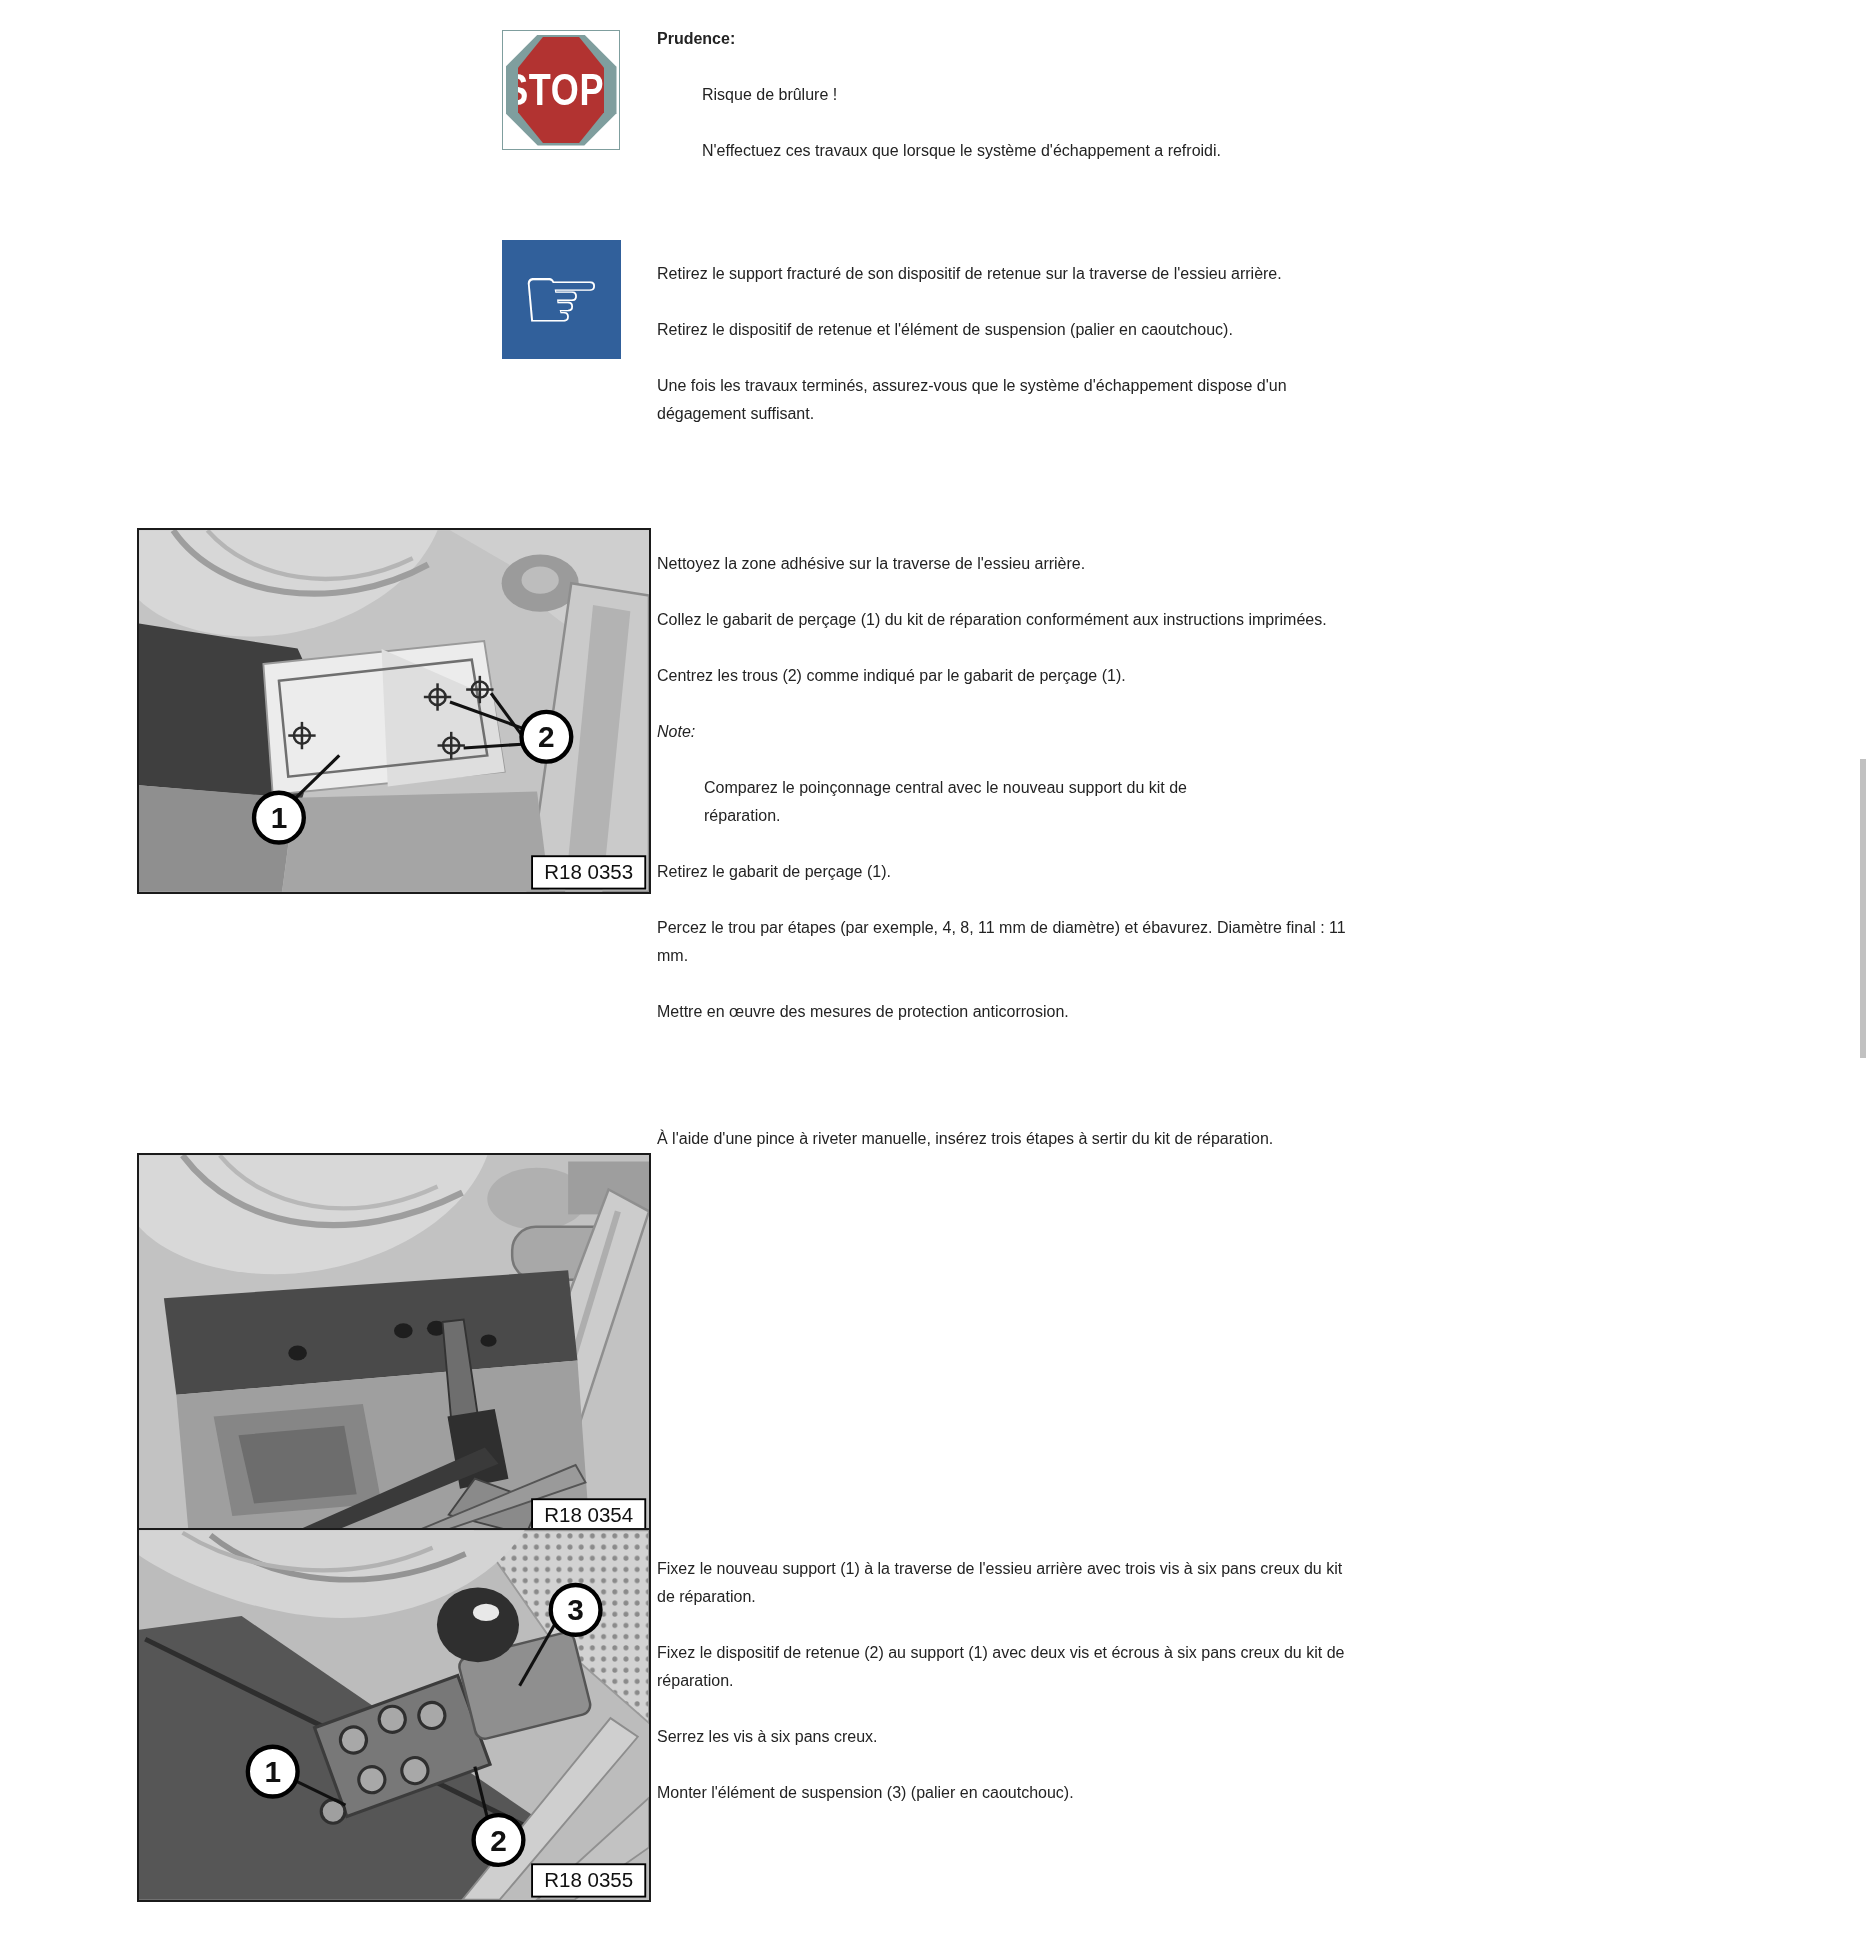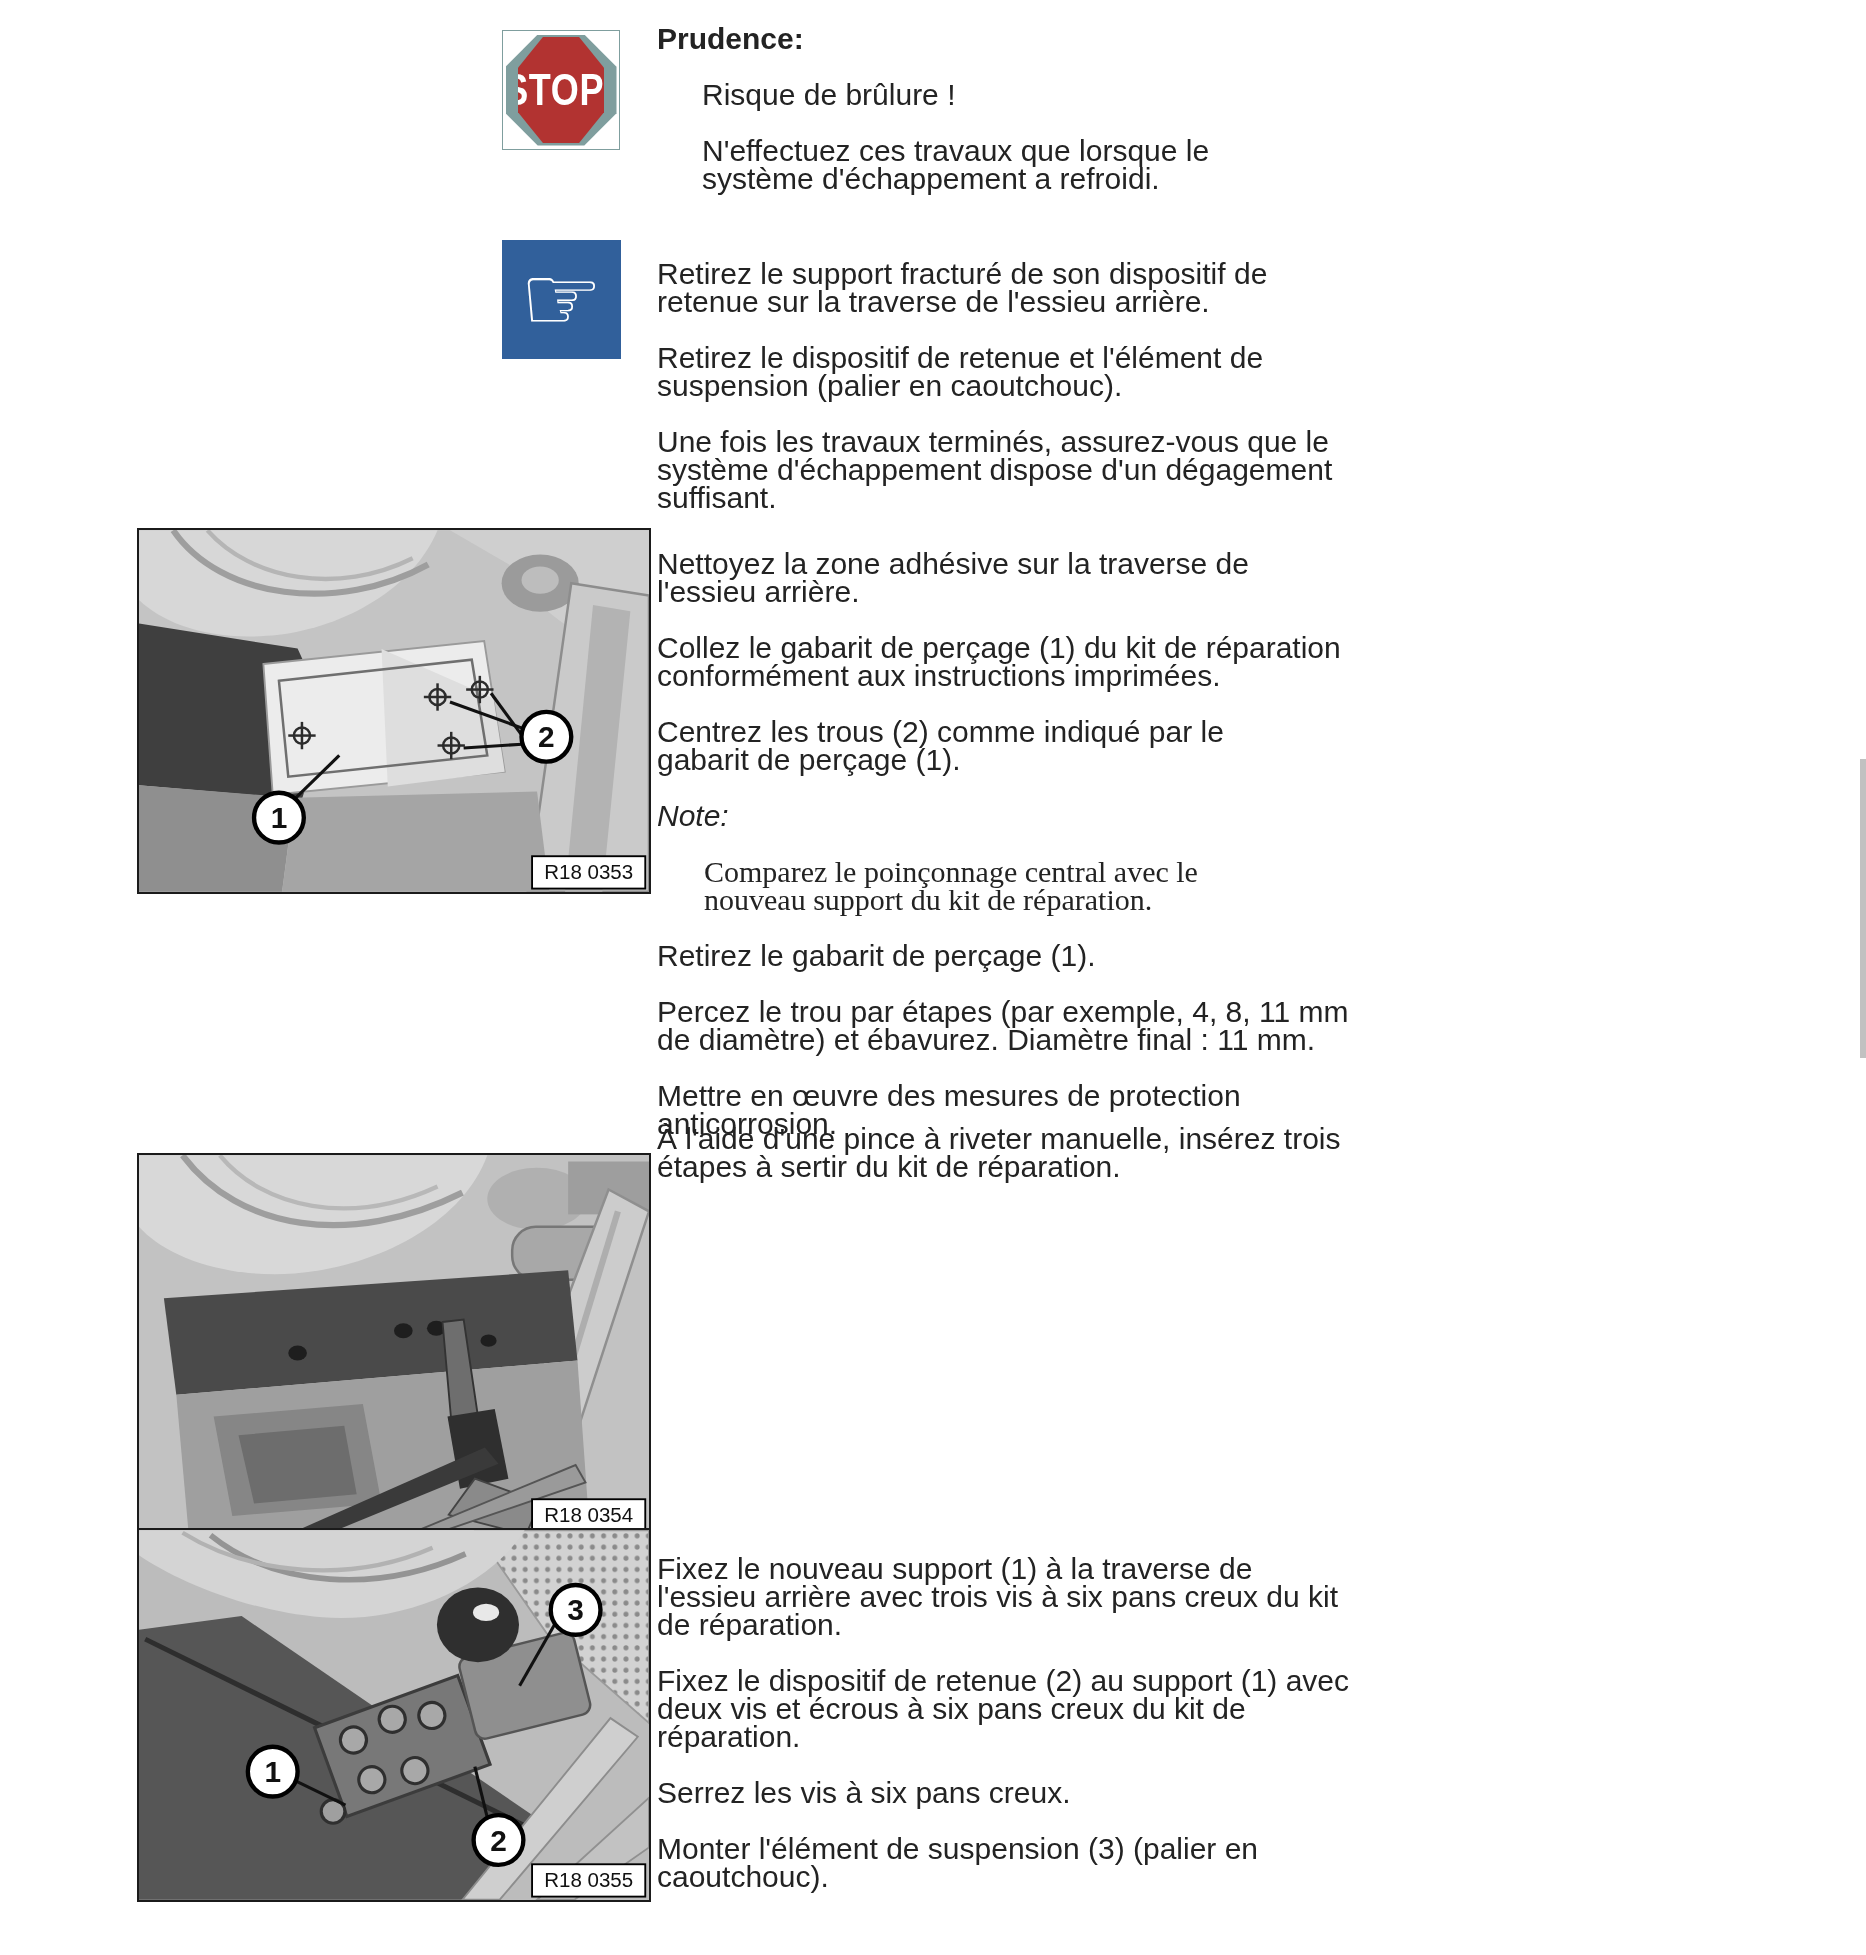--- a/index.html
+++ b/index.html
@@ -1,20 +1,20 @@
 <!DOCTYPE html>
 <html style="font-size:10px"><head>
 <meta charset="utf-8">
 <style>
   html,body{margin:0;padding:0;background:#ffffff;}
   #page{
     position:relative;width:1867px;height:1955px;background:#ffffff;
     font-family:"Liberation Sans",sans-serif;color:#232323;overflow:hidden;
   }
-  p{margin:0 0 28px 0;font-size:30px;line-height:28px;}
+  p{margin:0 0 28px 0;font-size:16px;line-height:28px;}
   .bold{font-weight:bold;}
   .italic{font-style:italic;}
 
   
   .stop-box{
     position:absolute;left:502px;top:30px;width:116px;height:118px;
     border:1.9px solid #7f9e9e;background:#ffffff;
     display:flex;align-items:center;justify-content:center;
   }
   .oct-outer{
@@ -52,21 +52,21 @@
   .fig-2{top:1114px;margin-top:39px;}
   .fig-3{top:1528px;}
   figure svg{display:block;border:2.5px solid #1b1b1b;background:#c4c4c4;}
 
   
   .sec-text{position:absolute;left:657px;width:697px;}
   .text-1{top:550px;}
   .text-2{top:1125px;}
   .text-3{top:1555px;}
   .w-narrow{max-width:622px;}
-  .note-indent{margin-left:47px;max-width:560px;font-family:Liberation Serif, serif;}
+  .note-indent{margin-left:47px;max-width:560px;}
 
   
   .scroll-thumb{
     position:absolute;right:0;top:759px;width:7.5px;height:299px;background:#c1c1c1;
   }
 
   
   .callout-num{font:bold 48px "Liberation Sans",sans-serif;fill:#111;}
   .fig-code{font:33px "Liberation Sans",sans-serif;fill:#111;}
 </style>

